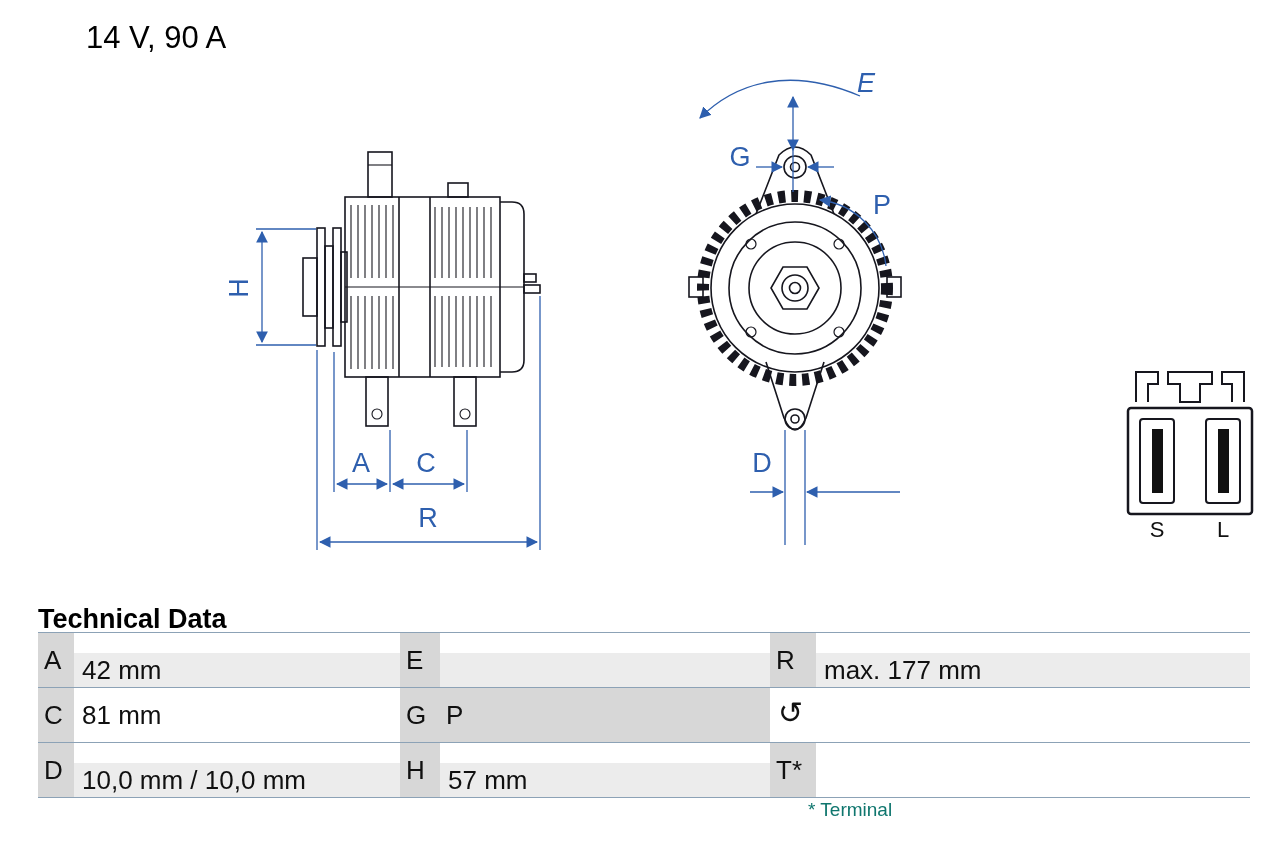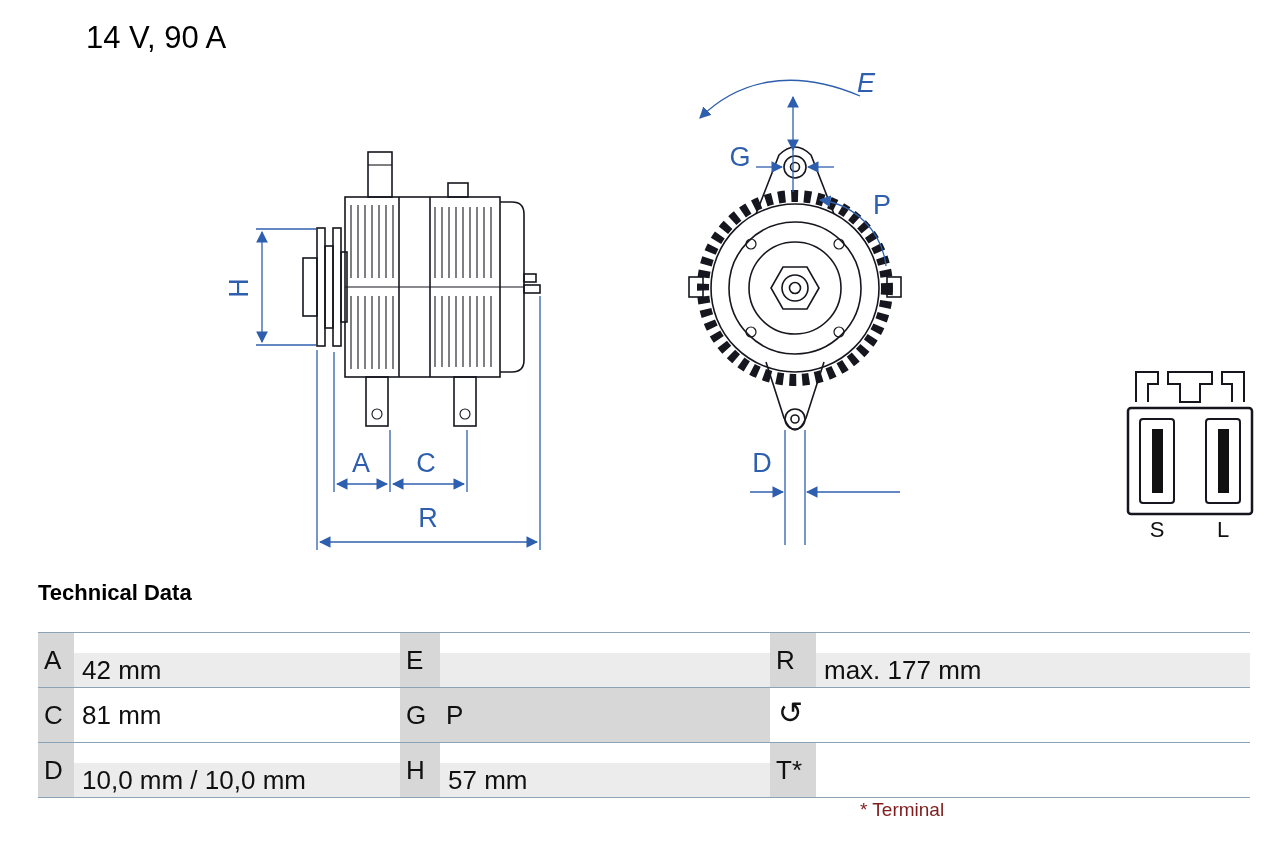--- a/index.html
+++ b/index.html
@@ -1,31 +1,31 @@
 <!DOCTYPE html>
 <html><head>
 <meta charset="utf-8">
 <style>
   html,body{margin:0;padding:0;background:#ffffff;}
   body{width:1280px;height:853px;position:relative;overflow:hidden;
        font-family:"Liberation Sans",sans-serif;color:#111;}
   .stage{position:absolute;left:0;top:0;width:1280px;height:853px;}
   .title{position:absolute;left:38px;top:20px;font-size:31px;font-weight:400;color:#000;margin-left:48px;}
   .drawing-svg{position:absolute;left:0;top:0;width:1280px;height:600px;}
-  .tech-heading{position:absolute;left:38px;top:580px;font-size:22px;font-weight:bold;color:#000;}
+  .tech-heading{position:absolute;left:38px;top:604px;font-size:27px;font-weight:bold;color:#000;}
   .data-table{position:absolute;left:38px;top:632px;width:1212px;border-top:1px solid #8ca2b6;}
   .t-row{display:grid;grid-template-columns:36px 326px 40px 330px 46px 434px;
          height:54px;border-bottom:1px solid #8ca2b6;}
   .cell{display:flex;align-items:center;font-size:26px;color:#101010;}
   .cell.k{background:#d7d7d7;padding-left:6px;}
   .cell.v{padding-left:8px;}
   .t-row.shade .cell.v{background:#ececec;margin-top:20px;}
   .t-row.plain .cell.v{background:#ffffff;}
   .rot-icon{font-size:30px;line-height:1;color:#111;transform:translateY(-2px);}
-  .footnote{position:absolute;left:860px;top:799px;font-size:19px;color:#7f1d1d;}
+  .footnote{position:absolute;left:808px;top:799px;font-size:19px;color:#0f766e;}
 </style>
 </head>
 <body>
 
 <div class="stage">
 
   <div class="title">14 V, 90 A</div>
 
   <svg class="drawing-svg" viewBox="0 0 1280 600">
     <defs>

